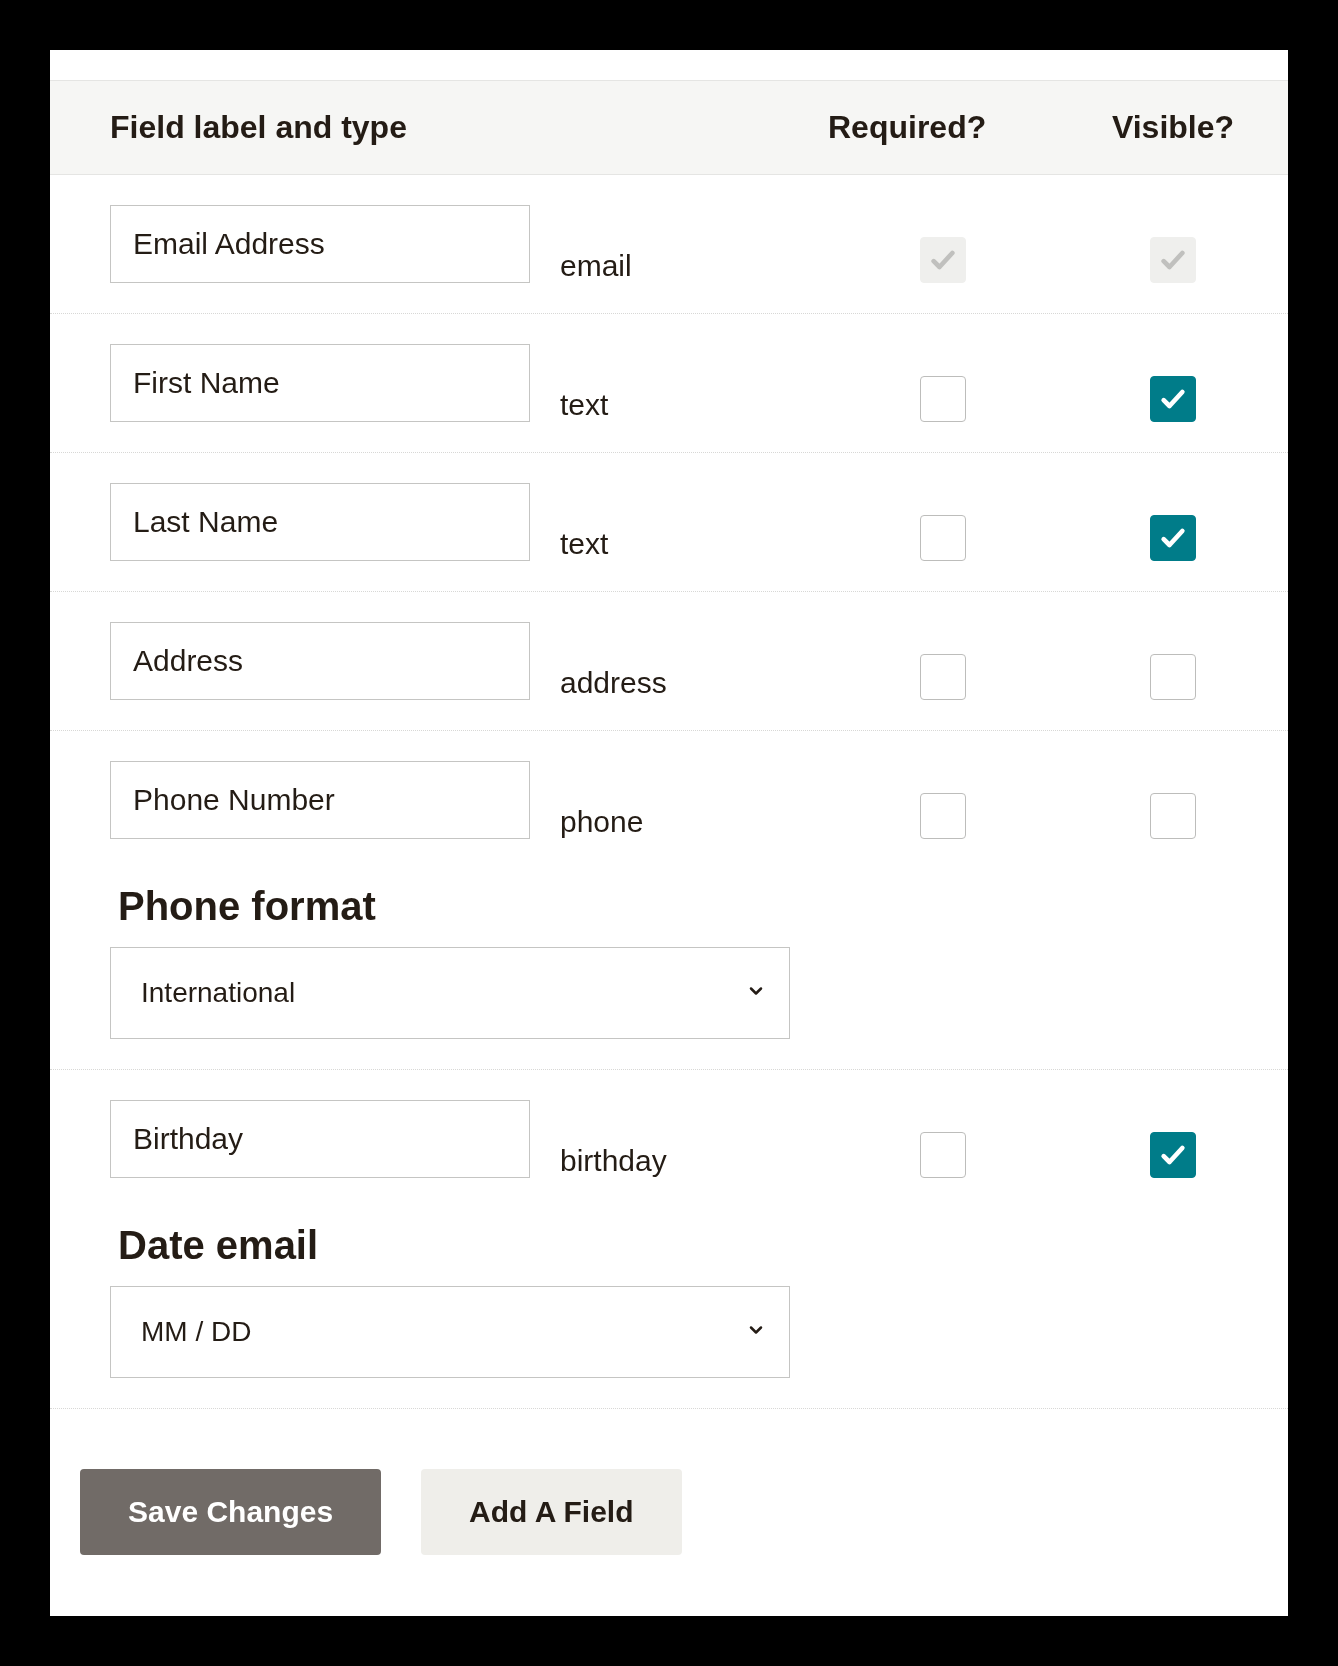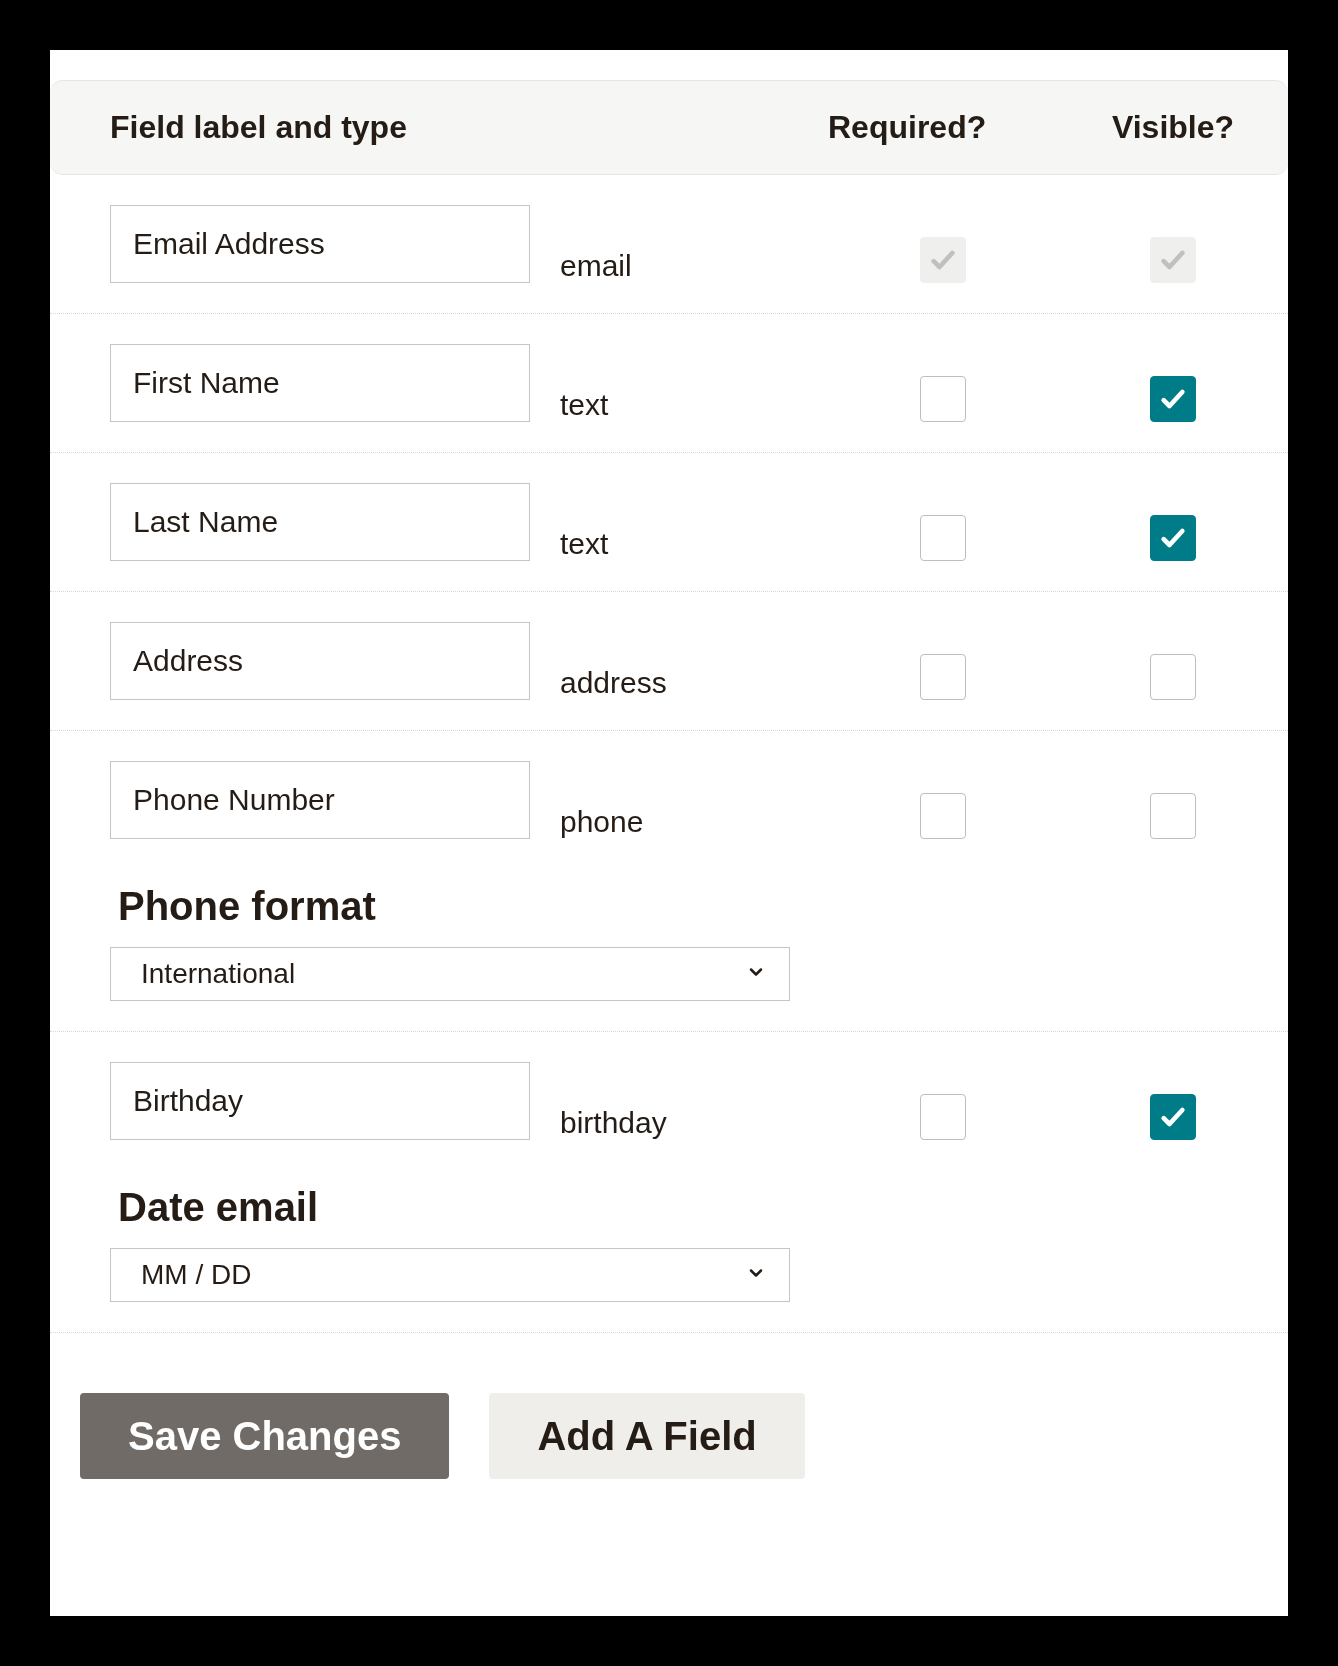--- a/index.html
+++ b/index.html
@@ -22,21 +22,20 @@
 
   
   .table-header {
     background: #f6f6f4;
     border-top: 1px solid #e5e5e3;
     border-bottom: 1px solid #e5e5e3;
     display: flex;
     align-items: center;
     padding: 28px 0 28px 60px;
     margin-top: 30px;
-    border-radius: 13px;
   }
   .th {
     font-size: 32px;
     font-weight: 600;
     color: #241c15;
   }
   .th-label { flex: 1 1 auto; }
   .th-req   { width: 230px; }
   .th-vis   { width: 230px; text-align: center; }
 
@@ -112,21 +111,21 @@
     font-weight: 600;
     color: #241c15;
     margin: 45px 0 18px 8px;
   }
   .select-wrap {
     position: relative;
     width: 680px;
   }
   .select-wrap .select-text {
     width: 100%;
-    height: 54px;
+    height: 92px;
     border: 1px solid #c5c5c3;
     background: #fff;
     font-size: 28px;
     color: #241c15;
     padding: 0 60px 0 30px;
     display: flex;
     align-items: center;
     cursor: pointer;
   }
   .select-wrap .chevron {
@@ -143,21 +142,21 @@
   
   .footer {
     border-top: 1px dotted #d8d8d6;
     padding: 60px 0 0 30px;
     display: flex;
     gap: 40px;
   }
   .btn {
     height: 86px;
     padding: 0 48px;
-    font-size: 40px;
+    font-size: 30px;
     font-weight: 600;
     border: none;
     border-radius: 4px;
     cursor: pointer;
     font-family: inherit;
   }
   .btn-primary {
     background: #716b67;
     color: #fff;
   }

